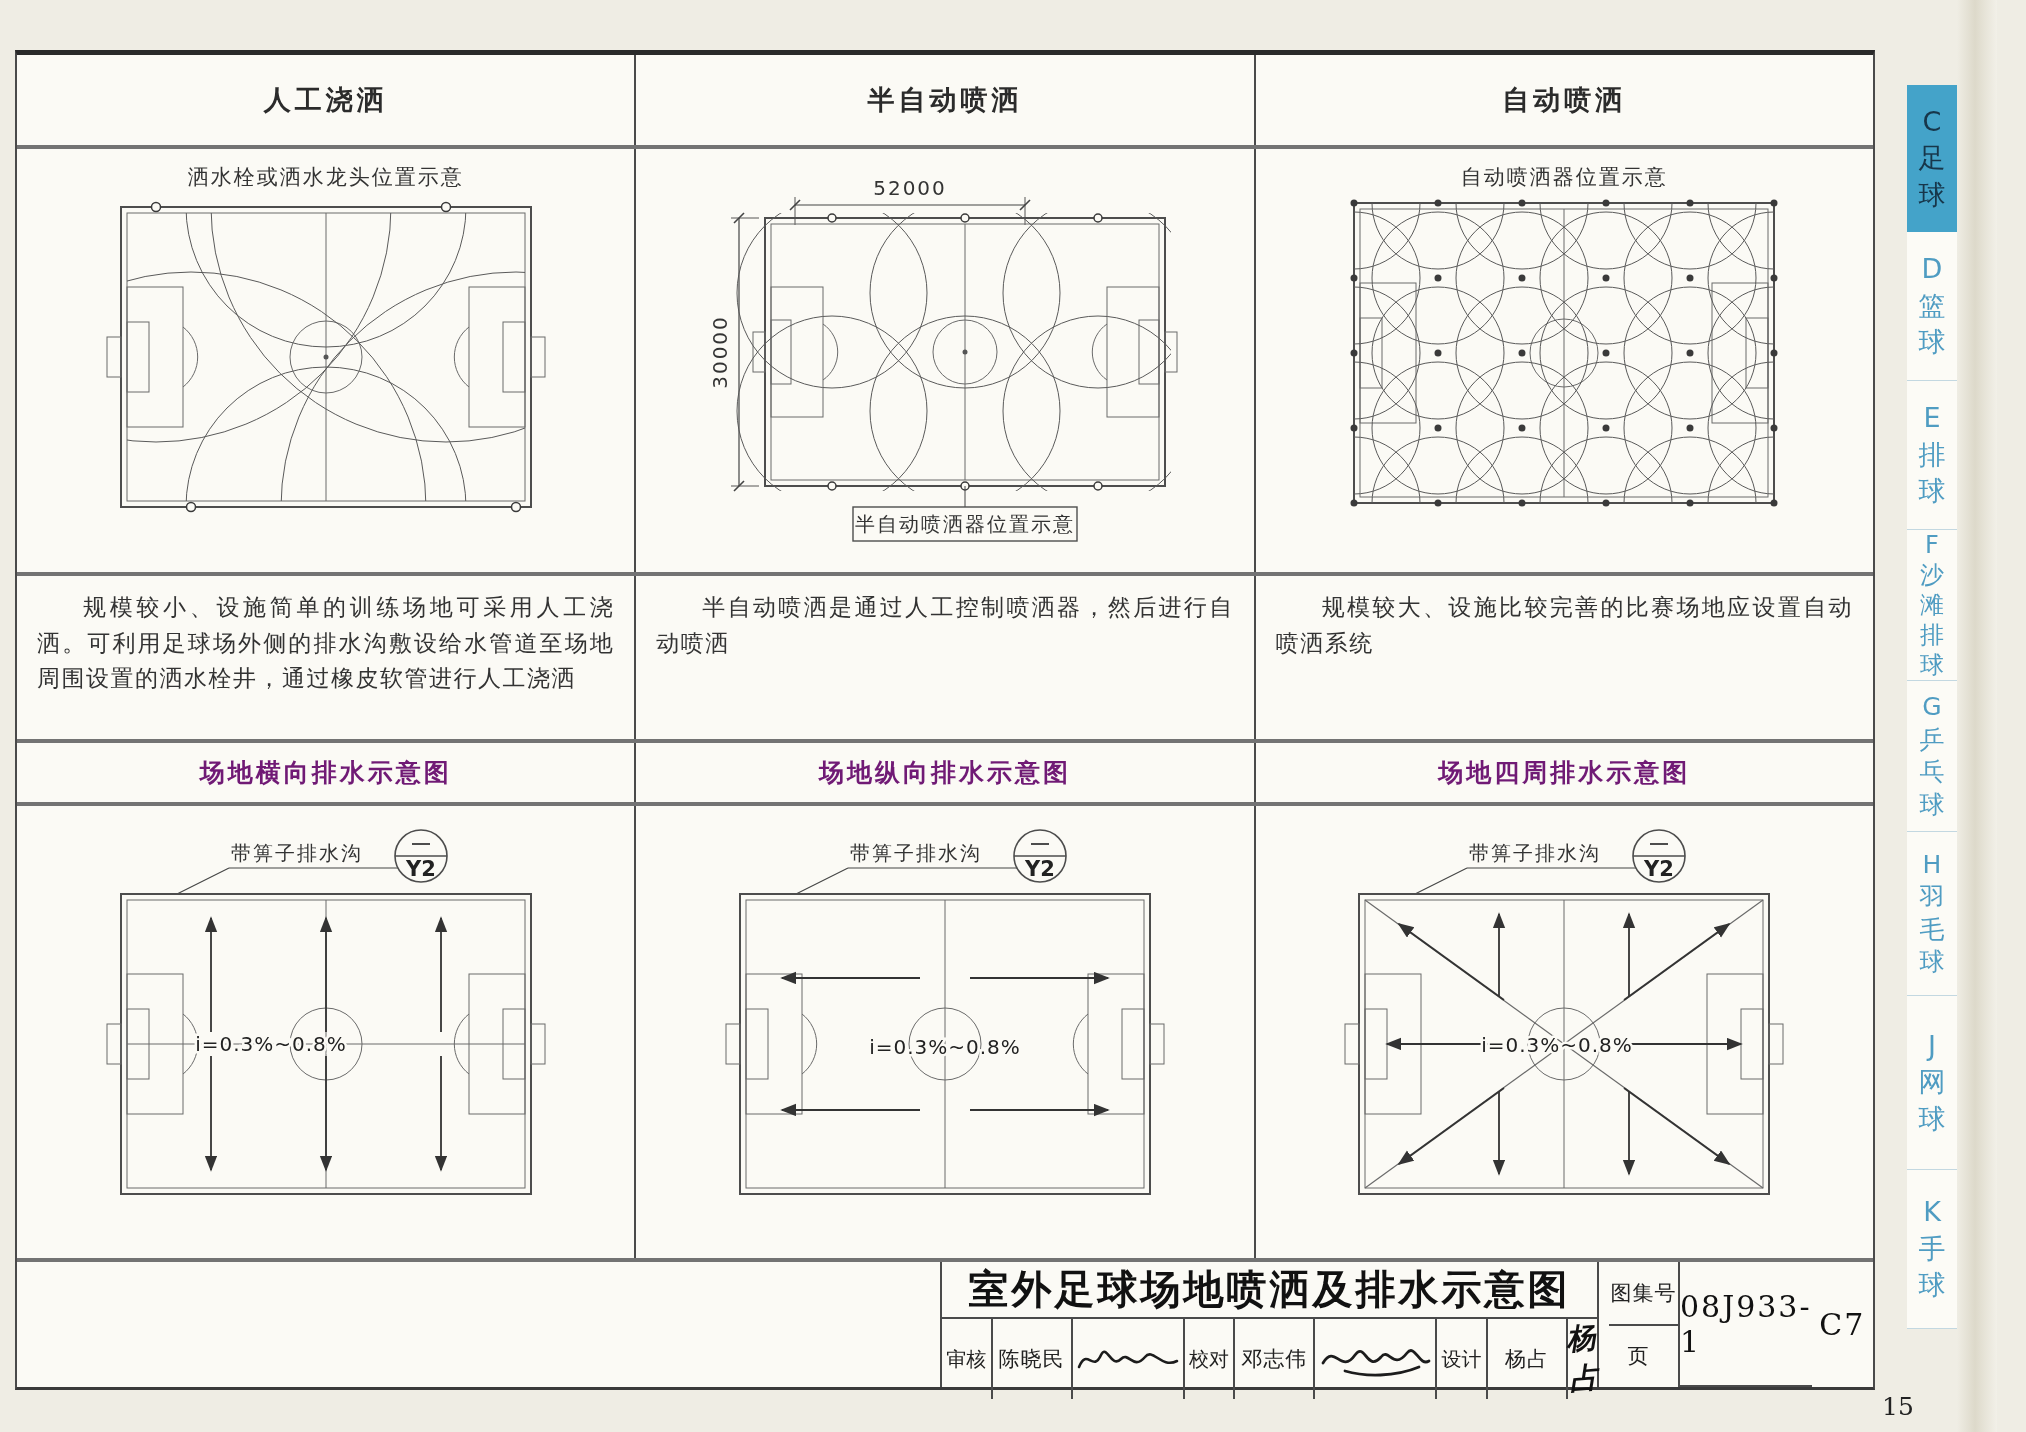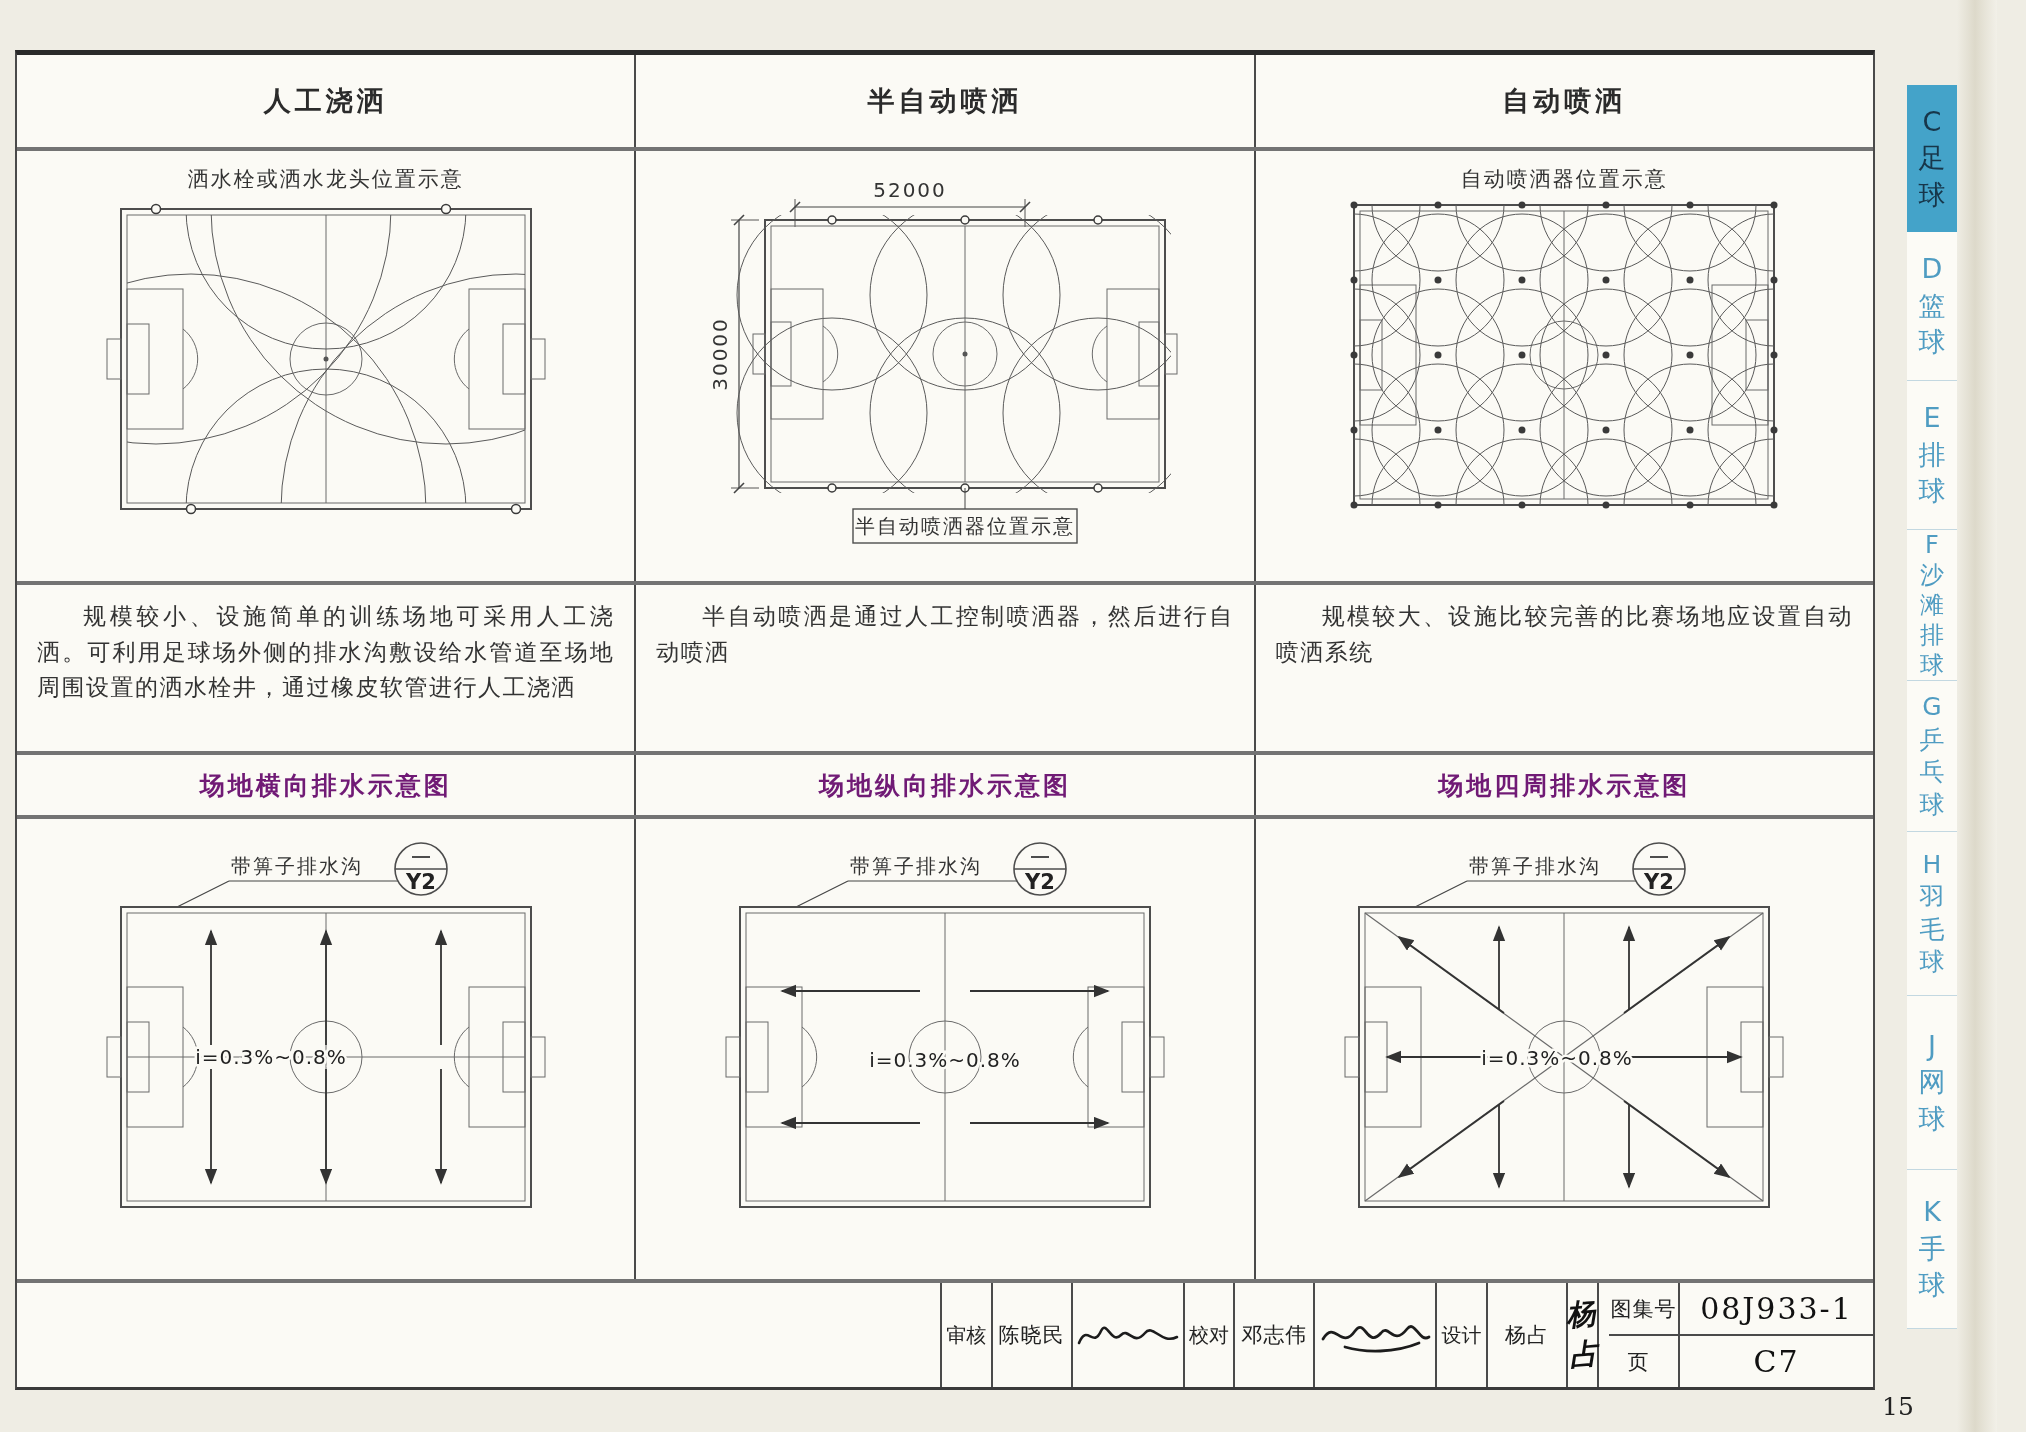--- a/index.html
+++ b/index.html
@@ -58,21 +58,21 @@
   .tb-sign > div{border-right:2px solid #4a4a4a;display:flex;align-items:center;justify-content:center;box-sizing:border-box;}
   .tb-sign > div:last-child{border-right:none;}
   .sg-label{width:58px;font-size:20px;color:#222;}
   .sg-name{width:92px;font-size:21px;letter-spacing:1px;color:#222;}
   .sg-sig{flex:1;}
   .sig-text{font-size:29px;font-weight:700;font-style:italic;transform:rotate(-5deg);color:#111;
     font-family:"DejaVu Serif","Liberation Serif",serif;}
   .tb-side{width:81px;border-right:2px solid #4a4a4a;box-sizing:border-box;display:flex;flex-direction:column;}
   .tb-side > div{flex:1;display:flex;align-items:center;justify-content:center;font-size:21px;letter-spacing:1px;}
   .tb-side > div:first-child{border-bottom:2px solid #4a4a4a;margin-left:10px;}
-  .tb-vals{flex:1;display:flex;flex-direction:column;}
+  .tb-vals{flex:1;display:flex;flex-direction:row;}
   .tb-vals > div{flex:1;display:flex;align-items:center;justify-content:center;
     font-family:"DejaVu Serif","Liberation Serif",serif;font-size:30px;letter-spacing:2px;color:#111;}
   .tb-vals > div:first-child{border-bottom:2px solid #4a4a4a;}
   
   .sidebar{position:absolute;left:1878px;top:85px;width:79px;display:flex;flex-direction:column;}
   .tab{background:#fcfbf6;border-bottom:1px solid #c3d8e1;display:flex;align-items:center;justify-content:center;
     color:#4f9cc2;cursor:pointer;margin-left:29px;}
   .tab .vtxt{width:1.15em;font-size:27px;line-height:1.35;text-align:center;word-break:break-all;font-weight:500;}
   .tab.active{background:#44a3c9;color:#17364a;border-bottom:none;}
   .tab:nth-child(1){height:147px;}
@@ -423,20 +423,21 @@
         </g>
         <text class="slopetxt" x="228" y="234" text-anchor="middle">i=0.3%~0.8%</text>
       </svg>
     </div>
   </div>
 
   <div class="row r-bottom">
     <div class="spacer"></div>
     <div class="tblock">
       <div class="tb-main">
+        <div class="tb-title">室外足球场地喷洒及排水示意图</div>
         <div class="tb-sign">
           <div class="sg-label">审核</div>
           <div class="sg-name">陈晓民</div>
           <div class="sg-sig">
             <svg width="110" height="40" viewBox="0 0 110 40">
               <path d="M6,28 C14,8 20,34 28,16 C34,4 38,30 48,20 C56,12 60,32 72,18 C80,8 88,30 104,22" fill="none" stroke="#1c1c1c" stroke-width="2.6" stroke-linecap="round"></path>
             </svg>
           </div>
           <div class="sg-label">校对</div>
           <div class="sg-name">邓志伟</div>

